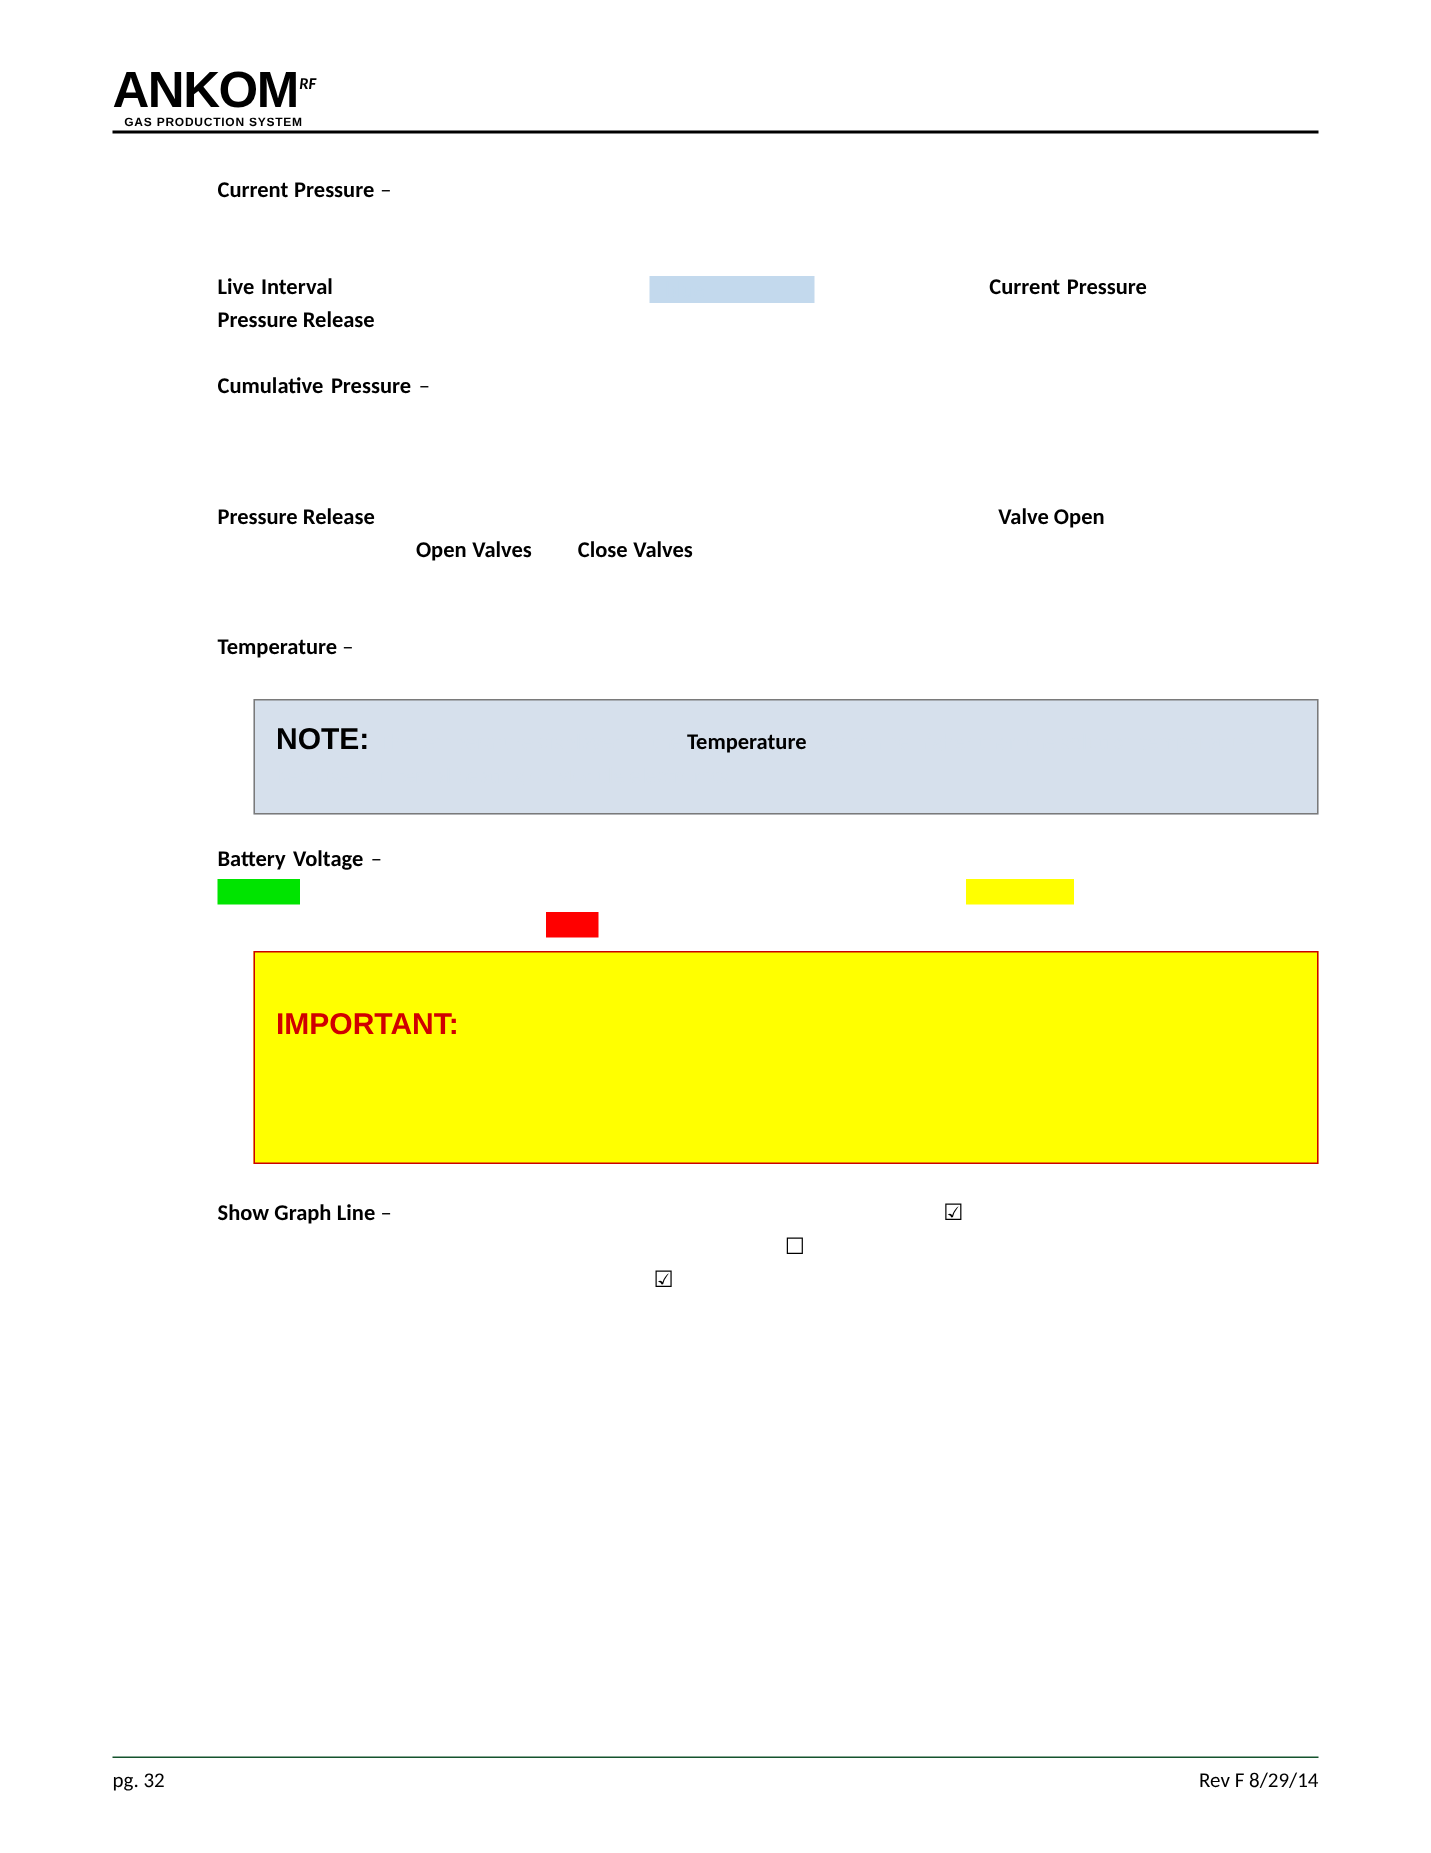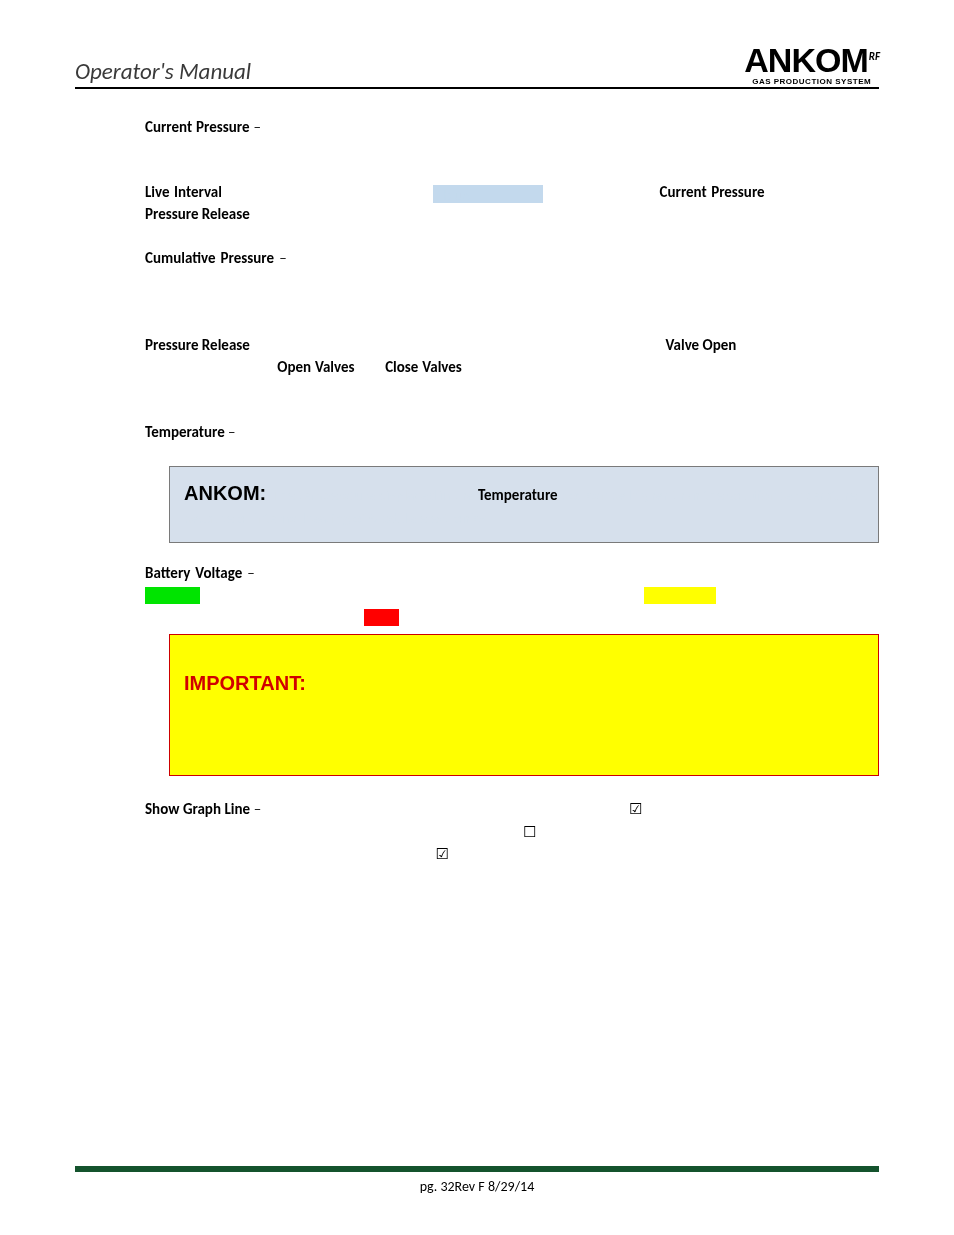--- a/index.html
+++ b/index.html
@@ -121,35 +121,34 @@
     font-size: 20px;
     color: #d00000;
     margin-right: 16px;
   }
   .cb { display:inline-block; font-family: Arial, sans-serif; font-size:15px; }
   .footer {
     position: absolute;
     bottom: 40px;
     left: 75px;
     right: 75px;
-    border-top: 6px solid #14532d;
+    border-top: 1px solid #14532d;
     padding-top: 6px;
     display: flex;
-    justify-content: center;
+    justify-content: space-between;
     font-size: 14px;
   }
   .white-text { color: #fff; }
   .blue-filler { color: #c3d9ed; padding-left: 10px; }
   .yellow-filler { color: #ffff00; }
 </style>
 </head>
 <body>
 
 <div class="header">
-  <div class="header-title">Operator's Manual</div>
   <div class="logo">
     <div>
       <span class="logo-main">ANKOM</span><span class="logo-rf">RF</span>
     </div>
     <span class="logo-sub">GAS PRODUCTION SYSTEM</span>
   </div>
 </div>
 
 <div class="content">
 
@@ -163,21 +162,21 @@
 
   <div class="para">
     <span class="term">Cumulative Pressure</span><span class="dash"> – </span><span class="white-text">This is the summation of the recorded pressures for the Module during the entire study.  This value is NOT a recorded data point.  Instead, it is a calculated value based on recorded data points.   This display is not applicable to the Reference Module Zero because it has no pressure sensor.  </span><span class="white-text">A value of "0" will always be displayed in the Reference Module Zero column.</span><span class="white-text">   The cumulative pressure at a given point in time accounts for gas released when the </span><span class="term">Pressure Release</span><span class="white-text"> value has been reached and the valve has been opened.  During the </span><span class="term">Valve Open</span><span class="white-text"> time the pressure goes to zero.  Between the </span><span class="term">Open Valves</span><span class="white-text"> and </span><span class="term">Close Valves</span><span class="white-text"> commands the pressure goes to zero.  At the next recording interval the pressure measurement will account for gas produced after the valve was closed.</span>
   </div>
 
   <div class="para">
     <span class="term">Temperature</span><span class="dash"> – </span><span class="white-text">This is the temperature within the Module at the most recent data point.</span>
   </div>
 
   <div class="note-box">
-    <span class="note-label">ANKOM:</span><span style="color:#d6e0ec;">The temperature displayed in the </span><span class="term">Temperature</span><span style="color:#d6e0ec;"> box can be higher than the solution temperature because of internal heating of Module electronics.</span>
+    <span class="note-label">NOTE:</span><span style="color:#d6e0ec;">The temperature displayed in the </span><span class="term">Temperature</span><span style="color:#d6e0ec;"> box can be higher than the solution temperature because of internal heating of Module electronics.</span>
   </div>
 
   <div class="para" style="margin-bottom:6px;">
     <span class="term">Battery Voltage</span><span class="dash"> – </span><span class="white-text">This is the battery voltage of the Module at the most recent data point.  If the cell is highlighted in </span><span class="hl-green" style="width:55px;"></span><span class="white-text"> it means the batteries are in good condition.  If the cell is highlighted in </span><span class="hl-yellow" style="width:72px;"></span><span class="white-text"> it means the batteries are marginal.  If the cell is highlighted in </span><span class="hl-red" style="width:35px;"></span><span class="white-text">   it means the batteries should be replaced.</span>
   </div>
 
   <div class="important-box">
     <br>
     <span class="important-label">IMPORTANT:</span><span class="yellow-filler">It is important to have good batteries in the Modules so that the Valve Motor can operate properly and so that pressure data can be properly captured and transmitted.  Please monitor the battery voltage for each module and replace any weak batteries.</span>
     <br>&nbsp;

